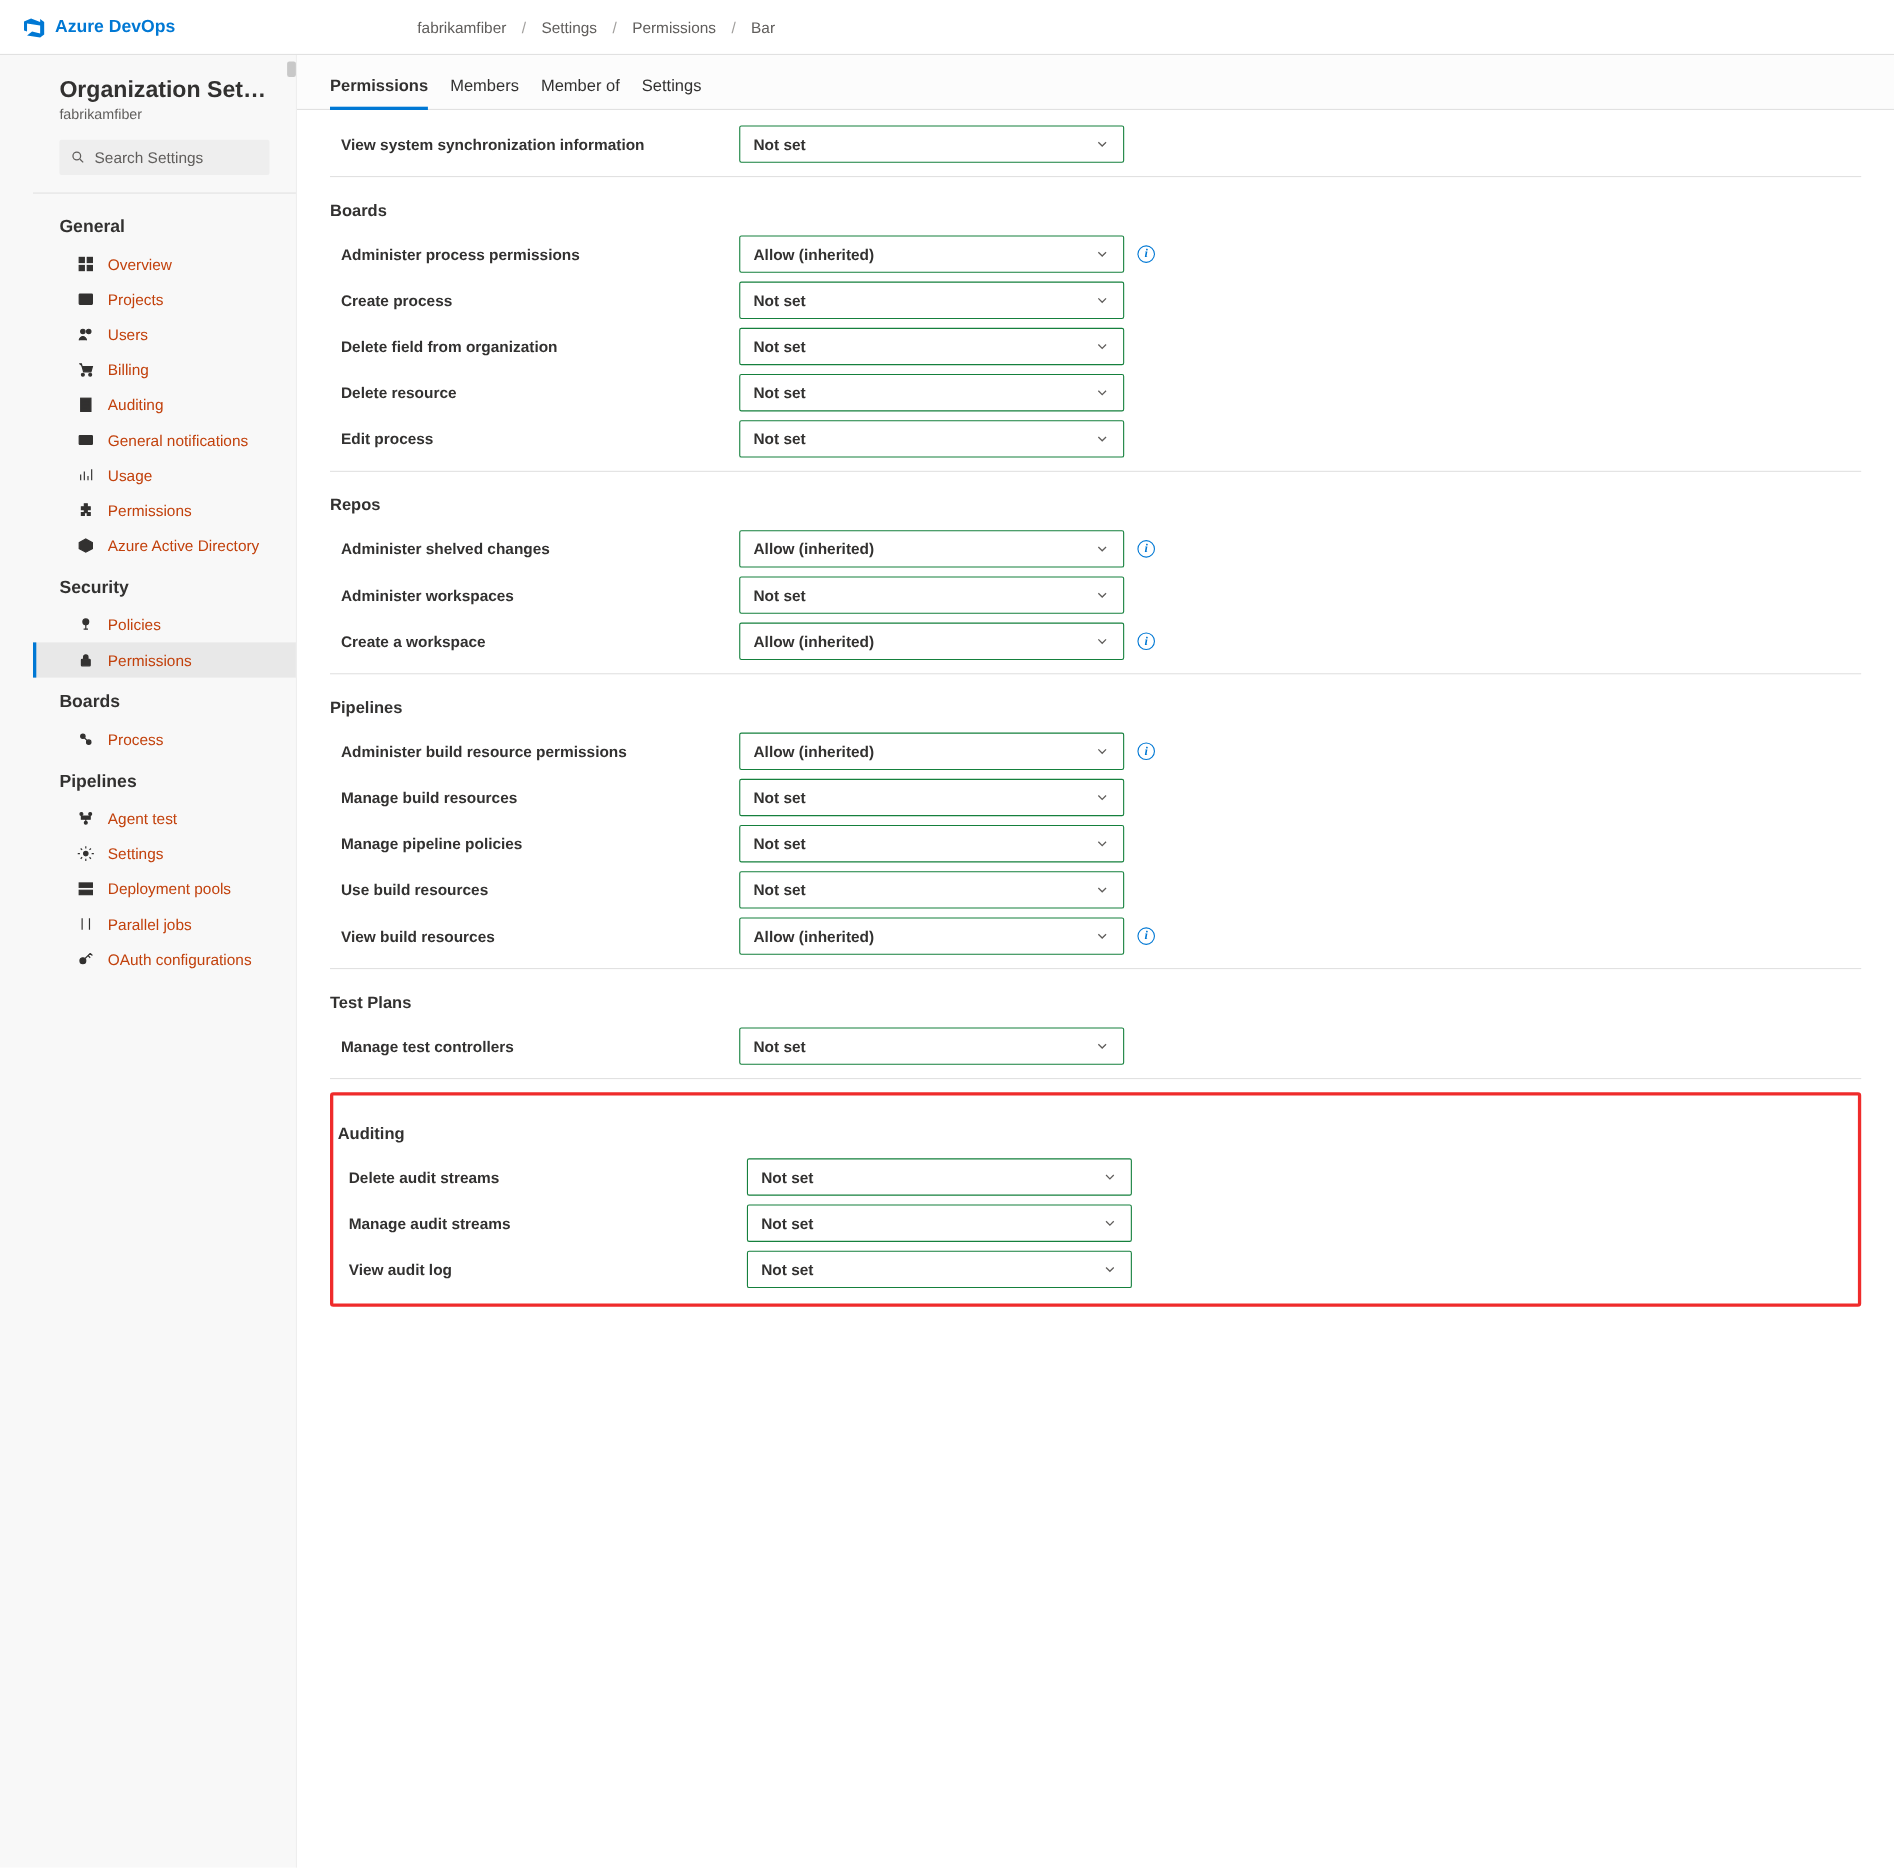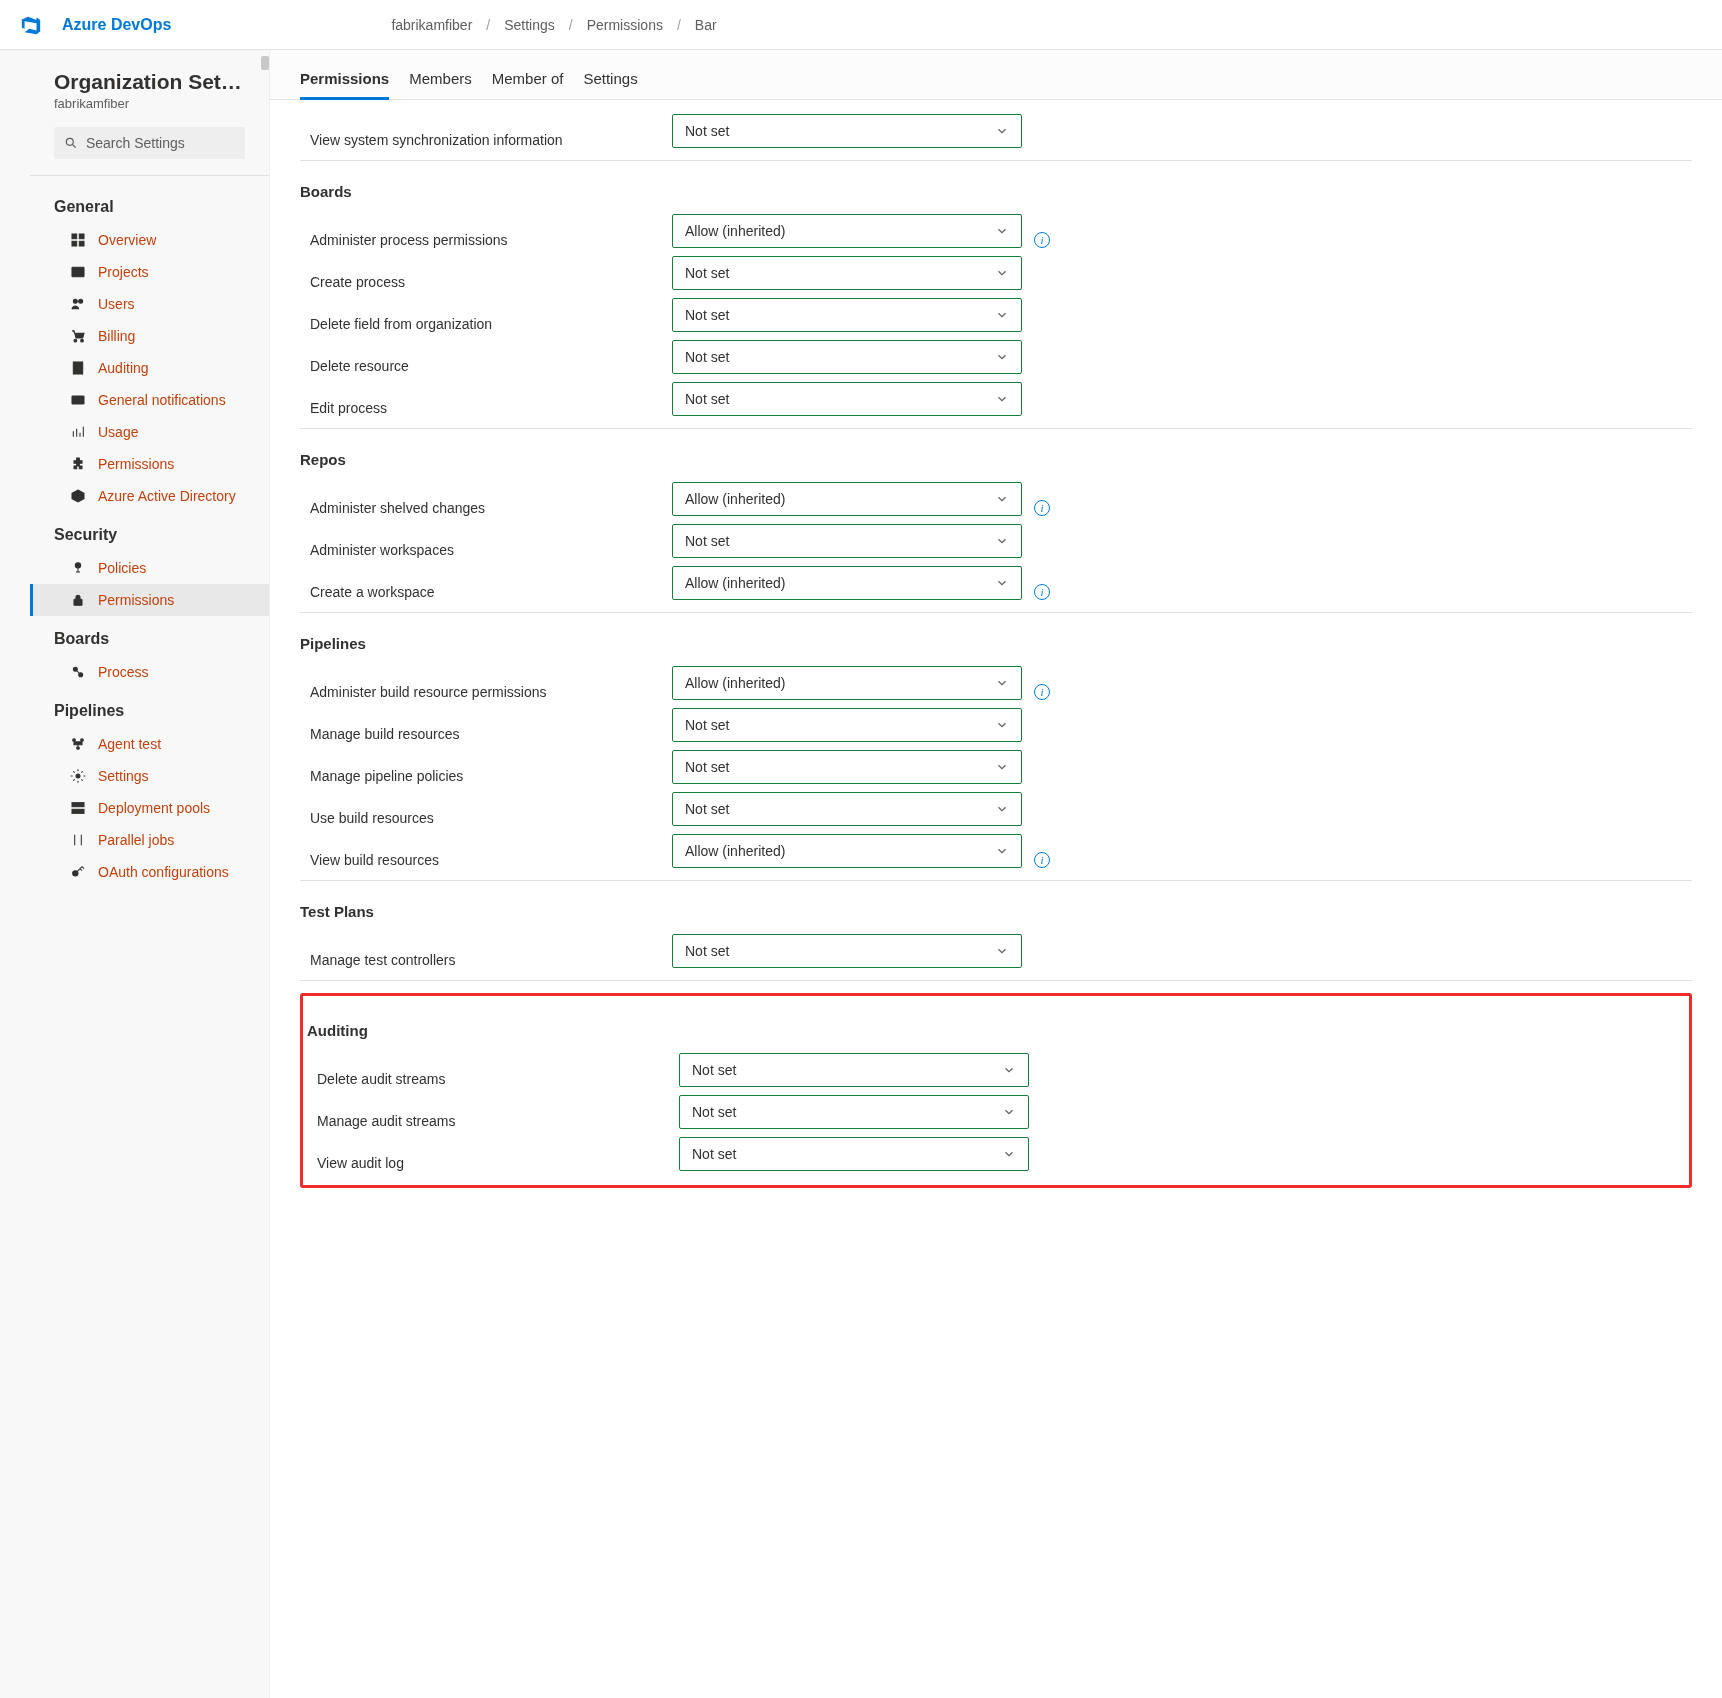--- a/index.html
+++ b/index.html
@@ -10,21 +10,21 @@
     font-size: 14px;
   }
   .topbar {
     display: flex;
     align-items: center;
     height: 50px;
     padding: 0 20px;
     border-bottom: 1px solid #e1e1e1;
     gap: 10px;
   }
-  .logo-wrap { display: flex; align-items: center; gap: 20px; }
+  .logo-wrap { display: flex; align-items: center; gap: 8px; }
   .logo-svg { width: 22px; height: 22px; }
   .product-name { color: #0078d4; font-size: 16px; font-weight: 600; }
   .breadcrumbs { display: flex; align-items: center; gap: 14px; margin-left: 210px; color: #605e5c; font-size: 14px; }
   .breadcrumb-link { color: #605e5c; text-decoration: none; cursor: pointer; }
   .breadcrumb-sep { color: #a19f9d; }
   .page { display: flex; }
   .sidebar {
     width: 270px;
     min-width: 270px;
     background: #f8f8f8;
@@ -68,21 +68,21 @@
   .content {
     flex:1; background:#fff; padding: 0;
   }
   .tabs {
     display:flex; gap:20px; padding: 20px 30px 0; border-bottom:1px solid #e1e1e1; background:#fcfcfc;
   }
   .tab { padding-bottom:10px; cursor:pointer; font-size:15px; color:#323130; }
   .tab.active { font-weight:600; border-bottom:3px solid #0078d4; margin-bottom:-1px; }
   .perm-body { padding: 0 30px 30px; }
   .perm-row {
-    display:flex; align-items:flex-end; padding: 4px 0; gap: 12px;
+    display:flex; align-items:center; padding: 4px 0; gap: 12px; font-weight: bold;
   }
   .perm-label { flex: 0 0 360px; font-size:14px; padding-left:10px; }
   .perm-select {
     flex: 0 0 350px;
     border:1px solid #15803d; border-radius:2px;
     padding: 8px 12px; font-size:14px; background:#fff;
     display:flex; justify-content:space-between; align-items:center;
     cursor:pointer;
   }
   .perm-select .chev { color:#605e5c; }

